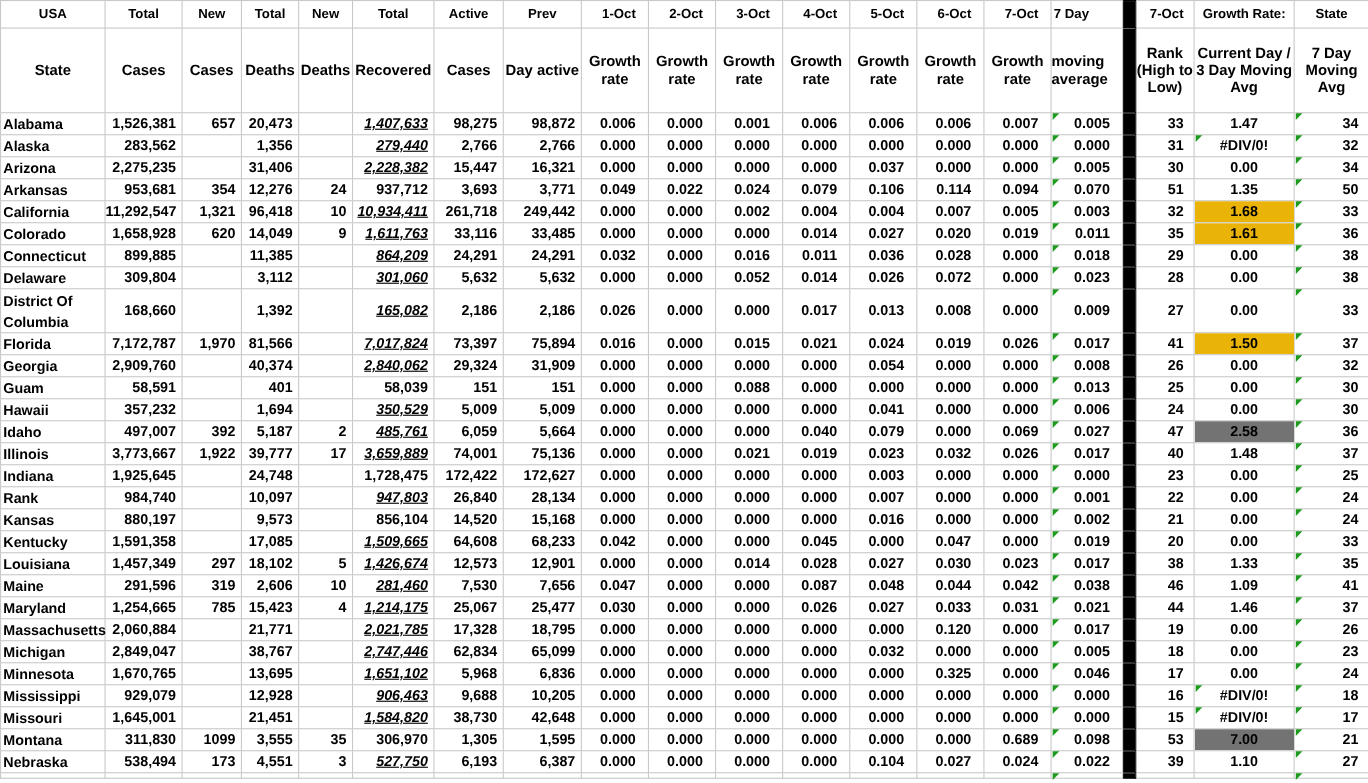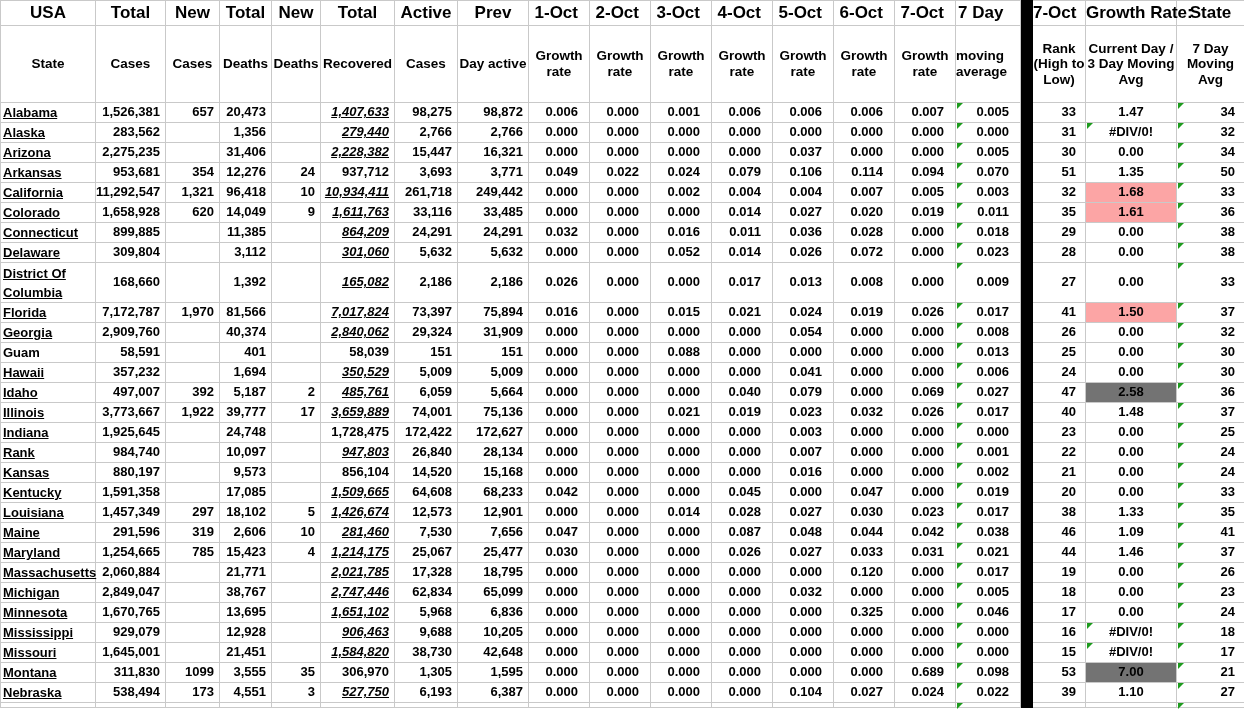--- a/index.html
+++ b/index.html
@@ -6,40 +6,40 @@
   body{
     width:1244px;height:712px;overflow:hidden;background:#fff;
     font-family:"Liberation Sans",sans-serif;font-weight:bold;color:#000;
   }
   table{border-collapse:collapse;table-layout:fixed;width:1244px;}
   th,td{
     border:1px solid #c9c9c9;padding:0;margin:0;position:relative;
     white-space:nowrap;overflow:visible;vertical-align:middle;
     font-size:13px;line-height:1.15;font-weight:bold;
   }
-  tr.hdr1 th{height:24px;font-size:17px;}
+  tr.hdr1 th{height:24px;font-size:12px;}
   tr.hdr2 th{height:76px;font-size:13.5px;white-space:normal;}
   tr.datarow{height:19px;}
   tr.dc-row{height:40px;}
   tr.partial{height:5px;}
   .c{text-align:center;}
   .l{text-align:left;padding-left:2px;margin-top:33px;}
   .r{text-align:right;padding-right:5px;}
   .rg{text-align:right;padding-right:11px;}
   .r8{text-align:right;padding-right:9px;}
   td.state{white-space:normal;line-height:19px;}
-  .u{text-decoration:underline;}
+  .u{}
   .ital{font-style:italic;text-decoration:underline;}
   col.blackbar-col{}
   td.blackbar,th.blackbar{background:#000;border-color:#000;}
   .marker{
     position:absolute;top:0;left:1px;width:0;height:0;
     border-top:6px solid #1e9b1e;border-right:6px solid transparent;
   }
-  .hl-yellow{background:#fca5a5;}
+  .hl-yellow{background:#eab308;}
   .hl-pink{background:#737373;}
 </style>
 </head>
 <body>
 
 <table>
   <colgroup>
     <col style="width:95px">
       <col style="width:70px">
       <col style="width:54px">

